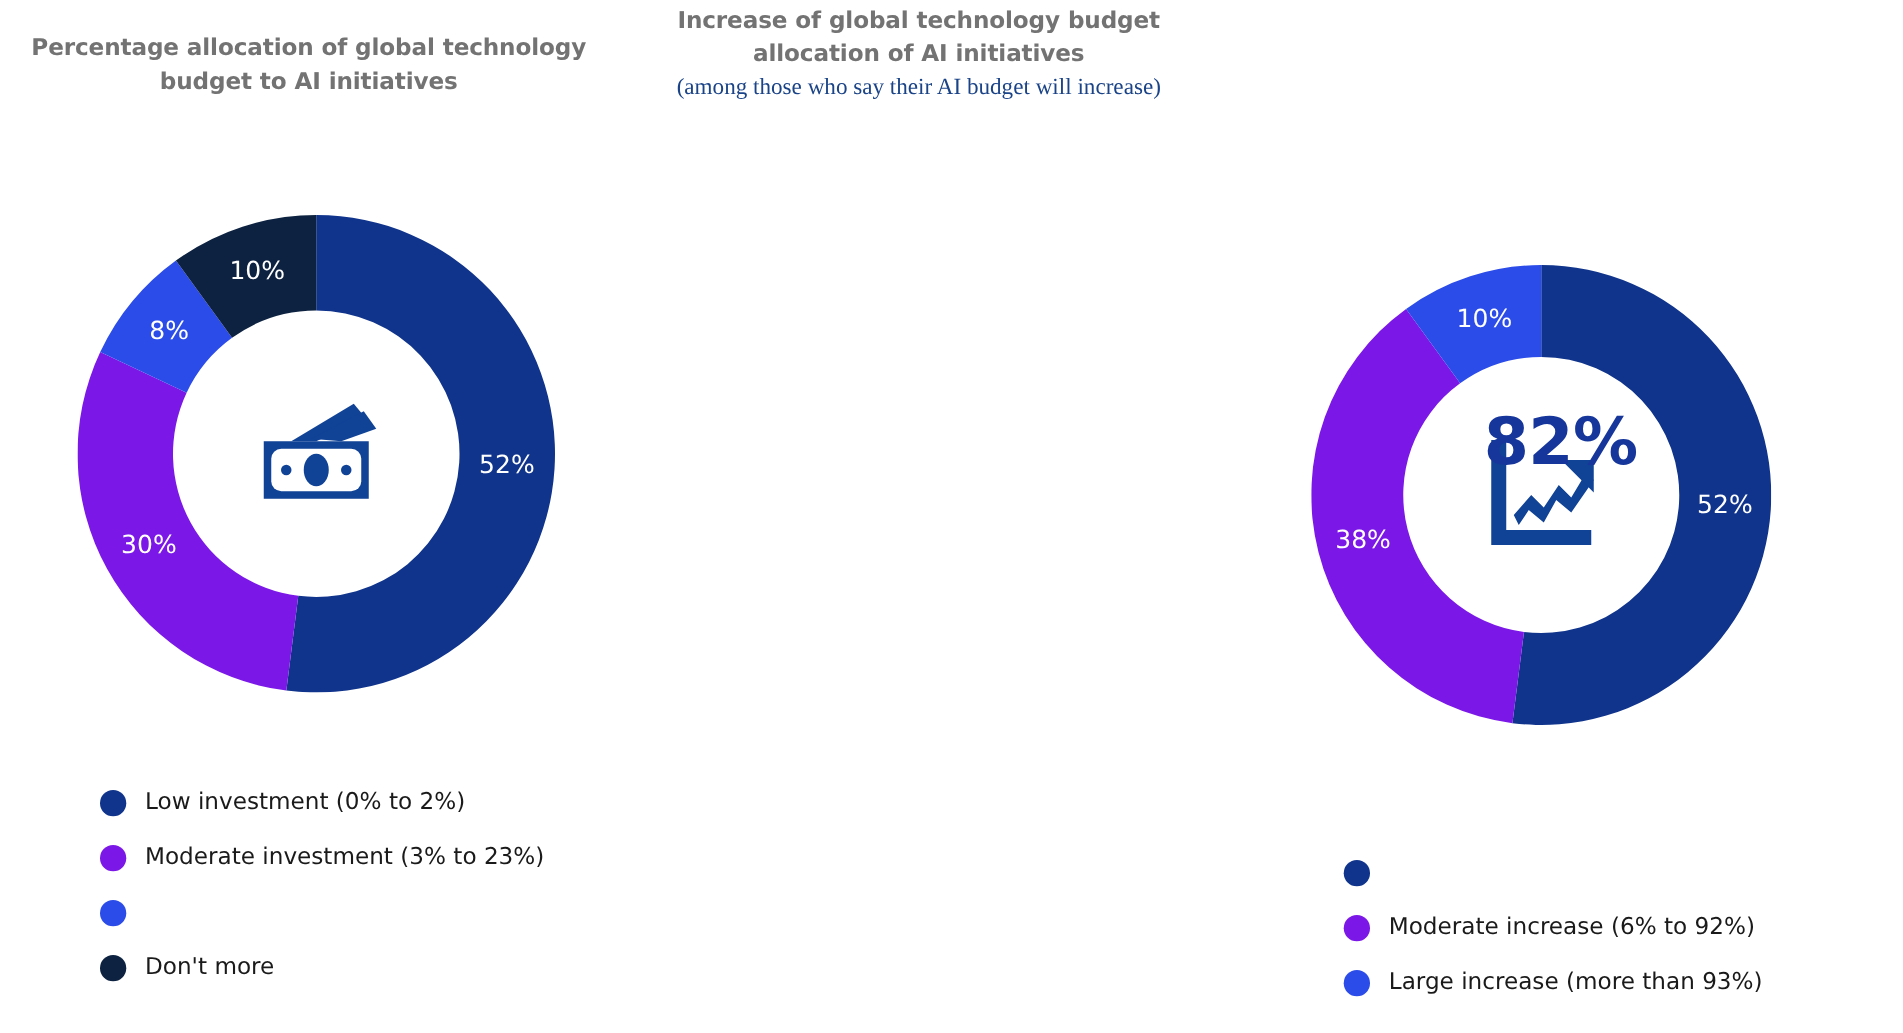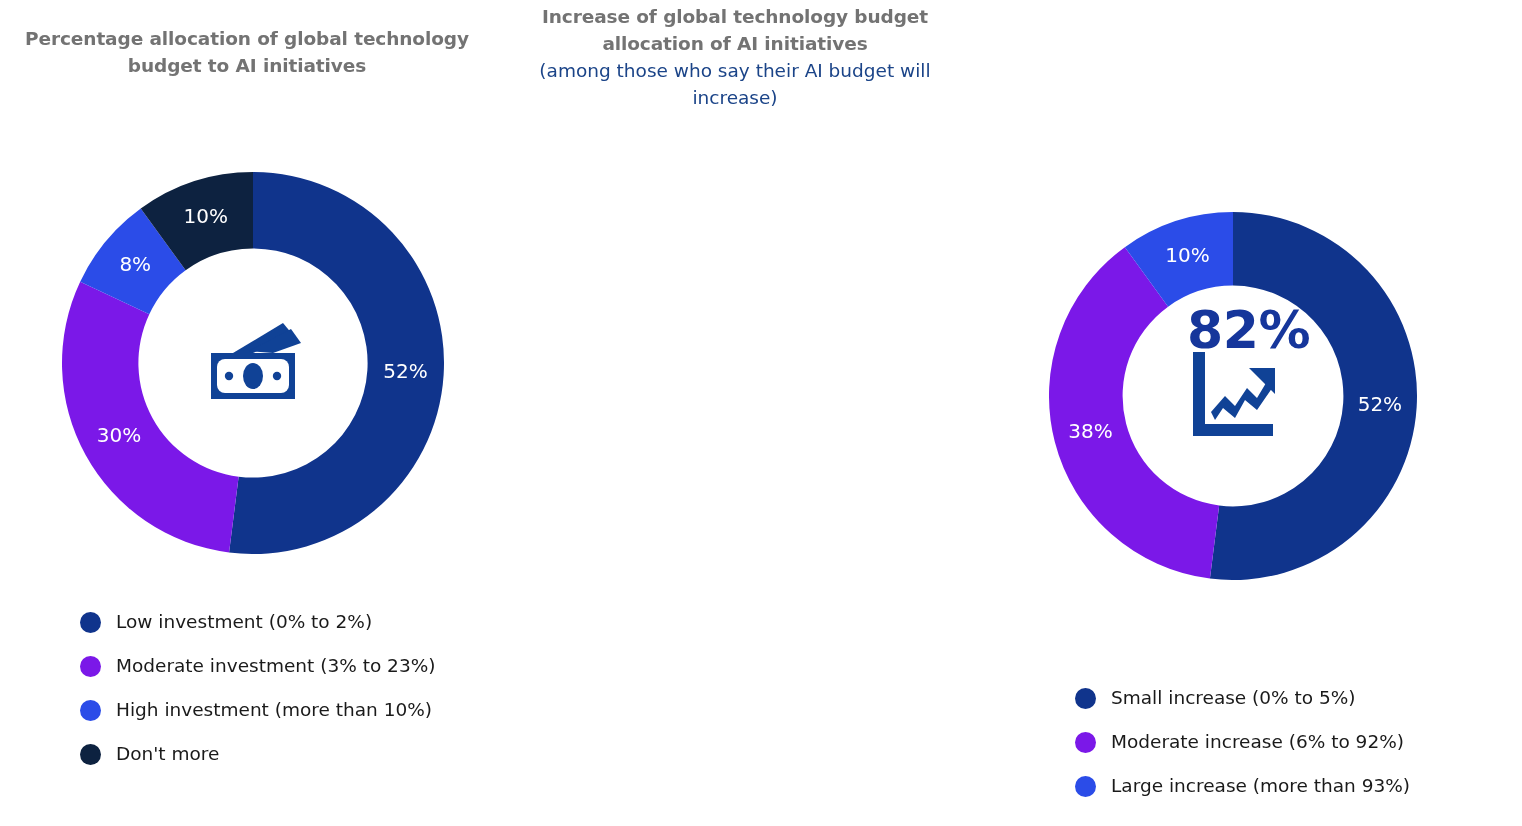--- a/index.html
+++ b/index.html
@@ -34,21 +34,21 @@
   }
   .chart-subtitle {
     color: #1B4488;
     font-weight: normal;
     font-size: 18.5px;
     line-height: 27px;
     text-align: center;
   }
   #title-allocation { position: absolute; left: 22px; top: 25px; width: 450px; }
   #title-increase   { position: absolute; left: 10px; top: 3px;  width: 450px; }
-  #subtitle-increase{ position: absolute; left: 10px; top: 57px; width: 450px; }
+  #subtitle-increase{ position: absolute; left: 10px; top: 57px; width: 450px; font-family: Liberation Serif, serif; }
 
   
   .donut-wrap { position: absolute; }
   #donut-allocation { left: 62px;  top: 172px; width: 382px; height: 382px; }
   #donut-increase   { left: 549px; top: 212px; width: 368px; height: 368px; }
 
   .donut-svg { display: block; width: 100%; height: 100%; }
 
   .slice-label {
     fill: #ffffff;
@@ -61,21 +61,21 @@
   .center-icon {
     position: absolute;
     left: 50%;
     top: 50%;
     transform: translate(-50%, -50%);
     color: #104296;
   }
 
   
   .legend { position: absolute; }
-  #legend-allocation { left: 80px;  top: 600px; }
+  #legend-allocation { left: 80px;  top: 620px; }
   #legend-increase   { left: 575px; top: 676px; }
 
   .legend-item {
     display: flex;
     align-items: center;
     height: 44px;
   }
   .legend-swatch {
     width: 21px;
     height: 21px;
@@ -97,20 +97,21 @@
     top: 300px;
     width: 497px;
     text-align: center;
   }
   #callout-figure {
     color: #16369B;
     font-weight: bold;
     font-size: 52px;
     line-height: 60px;
     letter-spacing: -0.5px;
+    margin-top: 24px;
   }
   #callout-text {
     margin-top: 22px;
     color: #1B4488;
     font-size: 26px;
     line-height: 41px;
   }
   #callout-text b { font-weight: bold; }
 </style>
 </head>
@@ -155,21 +156,20 @@
     <div class="legend-item">
       <span class="legend-swatch" style="background:#10348C"></span>
       <span class="legend-label">Low investment (0% to 2%)</span>
     </div>
     <div class="legend-item">
       <span class="legend-swatch" style="background:#7B18E8"></span>
       <span class="legend-label">Moderate investment (3% to 23%)</span>
     </div>
     <div class="legend-item">
       <span class="legend-swatch" style="background:#2B4CE8"></span>
-      <span class="legend-label">High investment (more than 10%)</span>
     </div>
     <div class="legend-item">
       <span class="legend-swatch" style="background:#0D2240"></span>
       <span class="legend-label">Don't more</span>
     </div>
   </div>
 </div>
 
 <div class="panel" id="panel-increase">
 
@@ -198,21 +198,20 @@
 
         <path d="M24 64 L38 48 L48 58 L60 40 L70 50 L82 30 L88 36 L70 62 L58 52 L48 70 L36 60 L28 72 Z" fill="#104296"></path>
         <path d="M62 20 L88 20 L88 46 L78 36 L72 30 Z" fill="#104296"></path>
       </svg>
     </div>
   </div>
 
   <div class="legend" id="legend-increase">
     <div class="legend-item">
       <span class="legend-swatch" style="background:#10348C"></span>
-      <span class="legend-label">Small increase (0% to 5%)</span>
     </div>
     <div class="legend-item">
       <span class="legend-swatch" style="background:#7B18E8"></span>
       <span class="legend-label">Moderate increase (6% to 92%)</span>
     </div>
     <div class="legend-item">
       <span class="legend-swatch" style="background:#2B4CE8"></span>
       <span class="legend-label">Large increase (more than 93%)</span>
     </div>
   </div>

